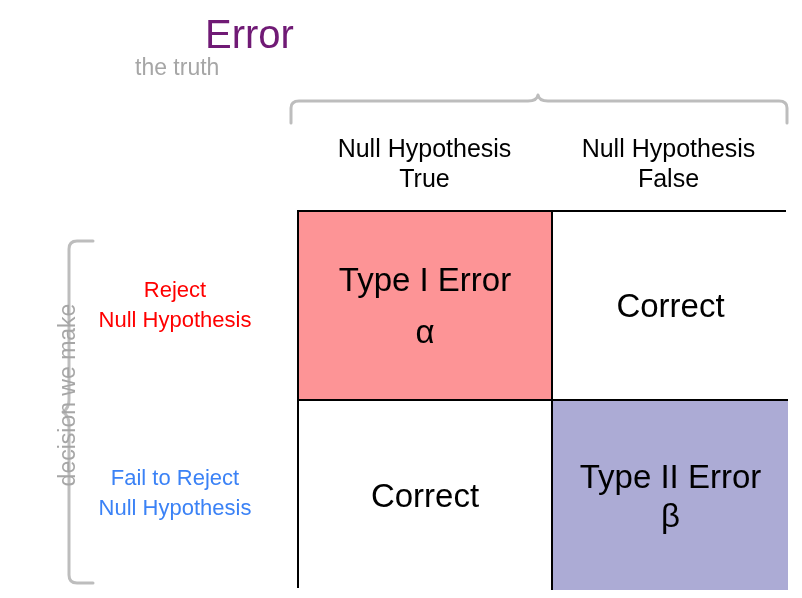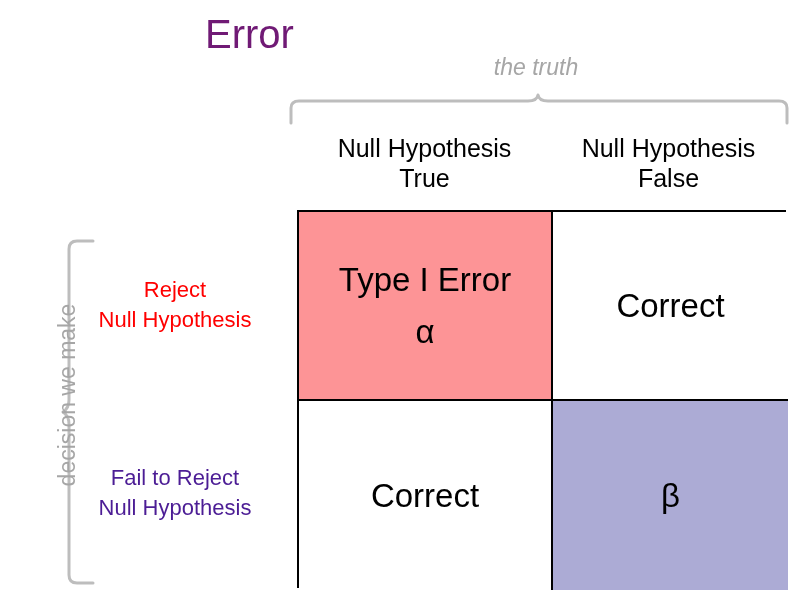--- a/index.html
+++ b/index.html
@@ -27,25 +27,24 @@
     color: #701a75;
     white-space: nowrap;
   }
 
   
   #truth-caption {
     position: absolute;
     left: 0;
     top: 54px;
     width: 802px;
-    text-align: center;
+    text-align: left;
     font-size: 23px;
     color: #a6a6a6;
     pointer-events: none;
-    font-style: italic;
   }
   #truth-caption .inner {
     position: relative;
     left: 135px;
   }
 
   
   #decision-caption {
     position: absolute;
     left: -96px;
@@ -89,21 +88,21 @@
     line-height: 30px;
     text-align: center;
     white-space: pre-line;
   }
   #row-header-reject {
     top: 275px;
     color: #ff0000;
   }
   #row-header-fail {
     top: 463px;
-    color: #4c1d95;
+    color: #3b82f6;
   }
 
   
   #matrix {
     position: absolute;
     left: 297px;
     top: 210px;
     width: 489px;
     height: 378px;
     display: grid;
@@ -185,16 +184,17 @@
 
   <div class="cell" id="cell-correct-tr">
     <span>Correct</span>
   </div>
 
   <div class="cell" id="cell-correct-bl">
     <span>Correct</span>
   </div>
 
   <div class="cell" id="cell-type2">
+    <span>Type II Error</span>
     <span class="greek">β</span>
   </div>
 
 </div>
 
 </body></html>

